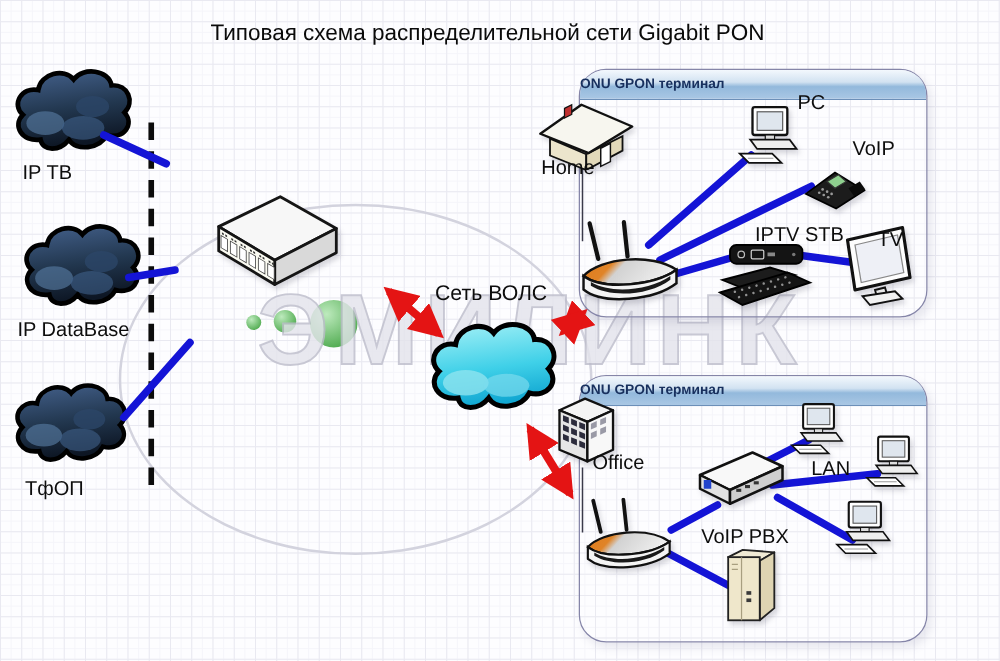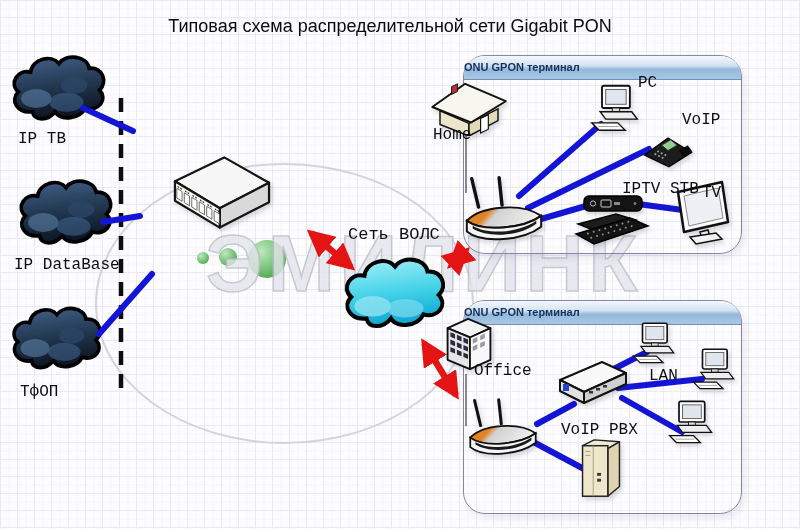--- a/index.html
+++ b/index.html
@@ -13,21 +13,21 @@
       linear-gradient(#f5f5fa 1px, transparent 1px),
       linear-gradient(90deg,#f5f5fa 1px, transparent 1px);
     background-size:17px 17px,17px 17px,8.5px 8.5px,8.5px 8.5px;
   }
   .abs{position:absolute;}
   .title{
     position:absolute;top:16px;left:0;width:780px;text-align:center;
     font-size:18px;font-weight:normal;color:#0a0a0a;z-index:6;
   }
   .lbl{
-    position:absolute;font-family:Liberation Mono, monospace;font-size:16px;
+    position:absolute;font-family:Liberation Sans, sans-serif;font-size:16px;
     color:#0d0d0d;z-index:6;white-space:nowrap;
   }
   .box{
     position:absolute;border:1.5px solid #8585a8;border-radius:22px;
     background:rgba(255,255,255,0.06);z-index:2;
     box-shadow:3px 4px 7px rgba(90,90,130,0.13);
   }
   .box-hdr{
     position:absolute;top:0;left:0;right:0;height:23px;
     border-radius:20px 20px 0 0;
@@ -234,21 +234,21 @@
       <circle cx="16" cy="31" r="1.2"></circle>
         <circle cx="20" cy="33" r="1.2"></circle>
         <circle cx="24" cy="35" r="1.2"></circle>
       <circle cx="19" cy="28" r="1.2"></circle>
         <circle cx="23" cy="30" r="1.2"></circle>
         <circle cx="27" cy="32" r="1.2"></circle>
     </g>
   </svg>
   <div class="lbl" style="left:682px;top:111px">VoIP</div>
 
-  <div class="lbl" style="left:622px;top:180px">IPTV STB</div>
+  <div class="lbl" style="left:604px;top:180px">IPTV STB</div>
   <svg class="ic" style="left:583px;top:195px" width="60" height="18" viewBox="0 0 60 18">
     <rect x="1" y="1" width="58" height="15" rx="5" fill="#141414" stroke="#000" stroke-width="1.5"></rect>
     <circle cx="10" cy="8.5" r="2.6" fill="none" stroke="#bbb" stroke-width="1"></circle>
     <rect x="18" y="5" width="10" height="7" rx="1" fill="none" stroke="#ccc" stroke-width="1"></rect>
     <rect x="31" y="7" width="6" height="3" fill="#888"></rect>
     <circle cx="52" cy="8.5" r="1.4" fill="#777"></circle>
   </svg>
   <svg class="ic" style="left:574px;top:212px" width="78" height="34" viewBox="0 0 78 34">
     <polygon points="4,12 42,2 62,8 24,20" fill="#1c1c1c" stroke="#000" stroke-width="1.5"></polygon>
     <polygon points="2,22 56,6 74,14 20,32" fill="#141414" stroke="#000" stroke-width="1.5"></polygon>

